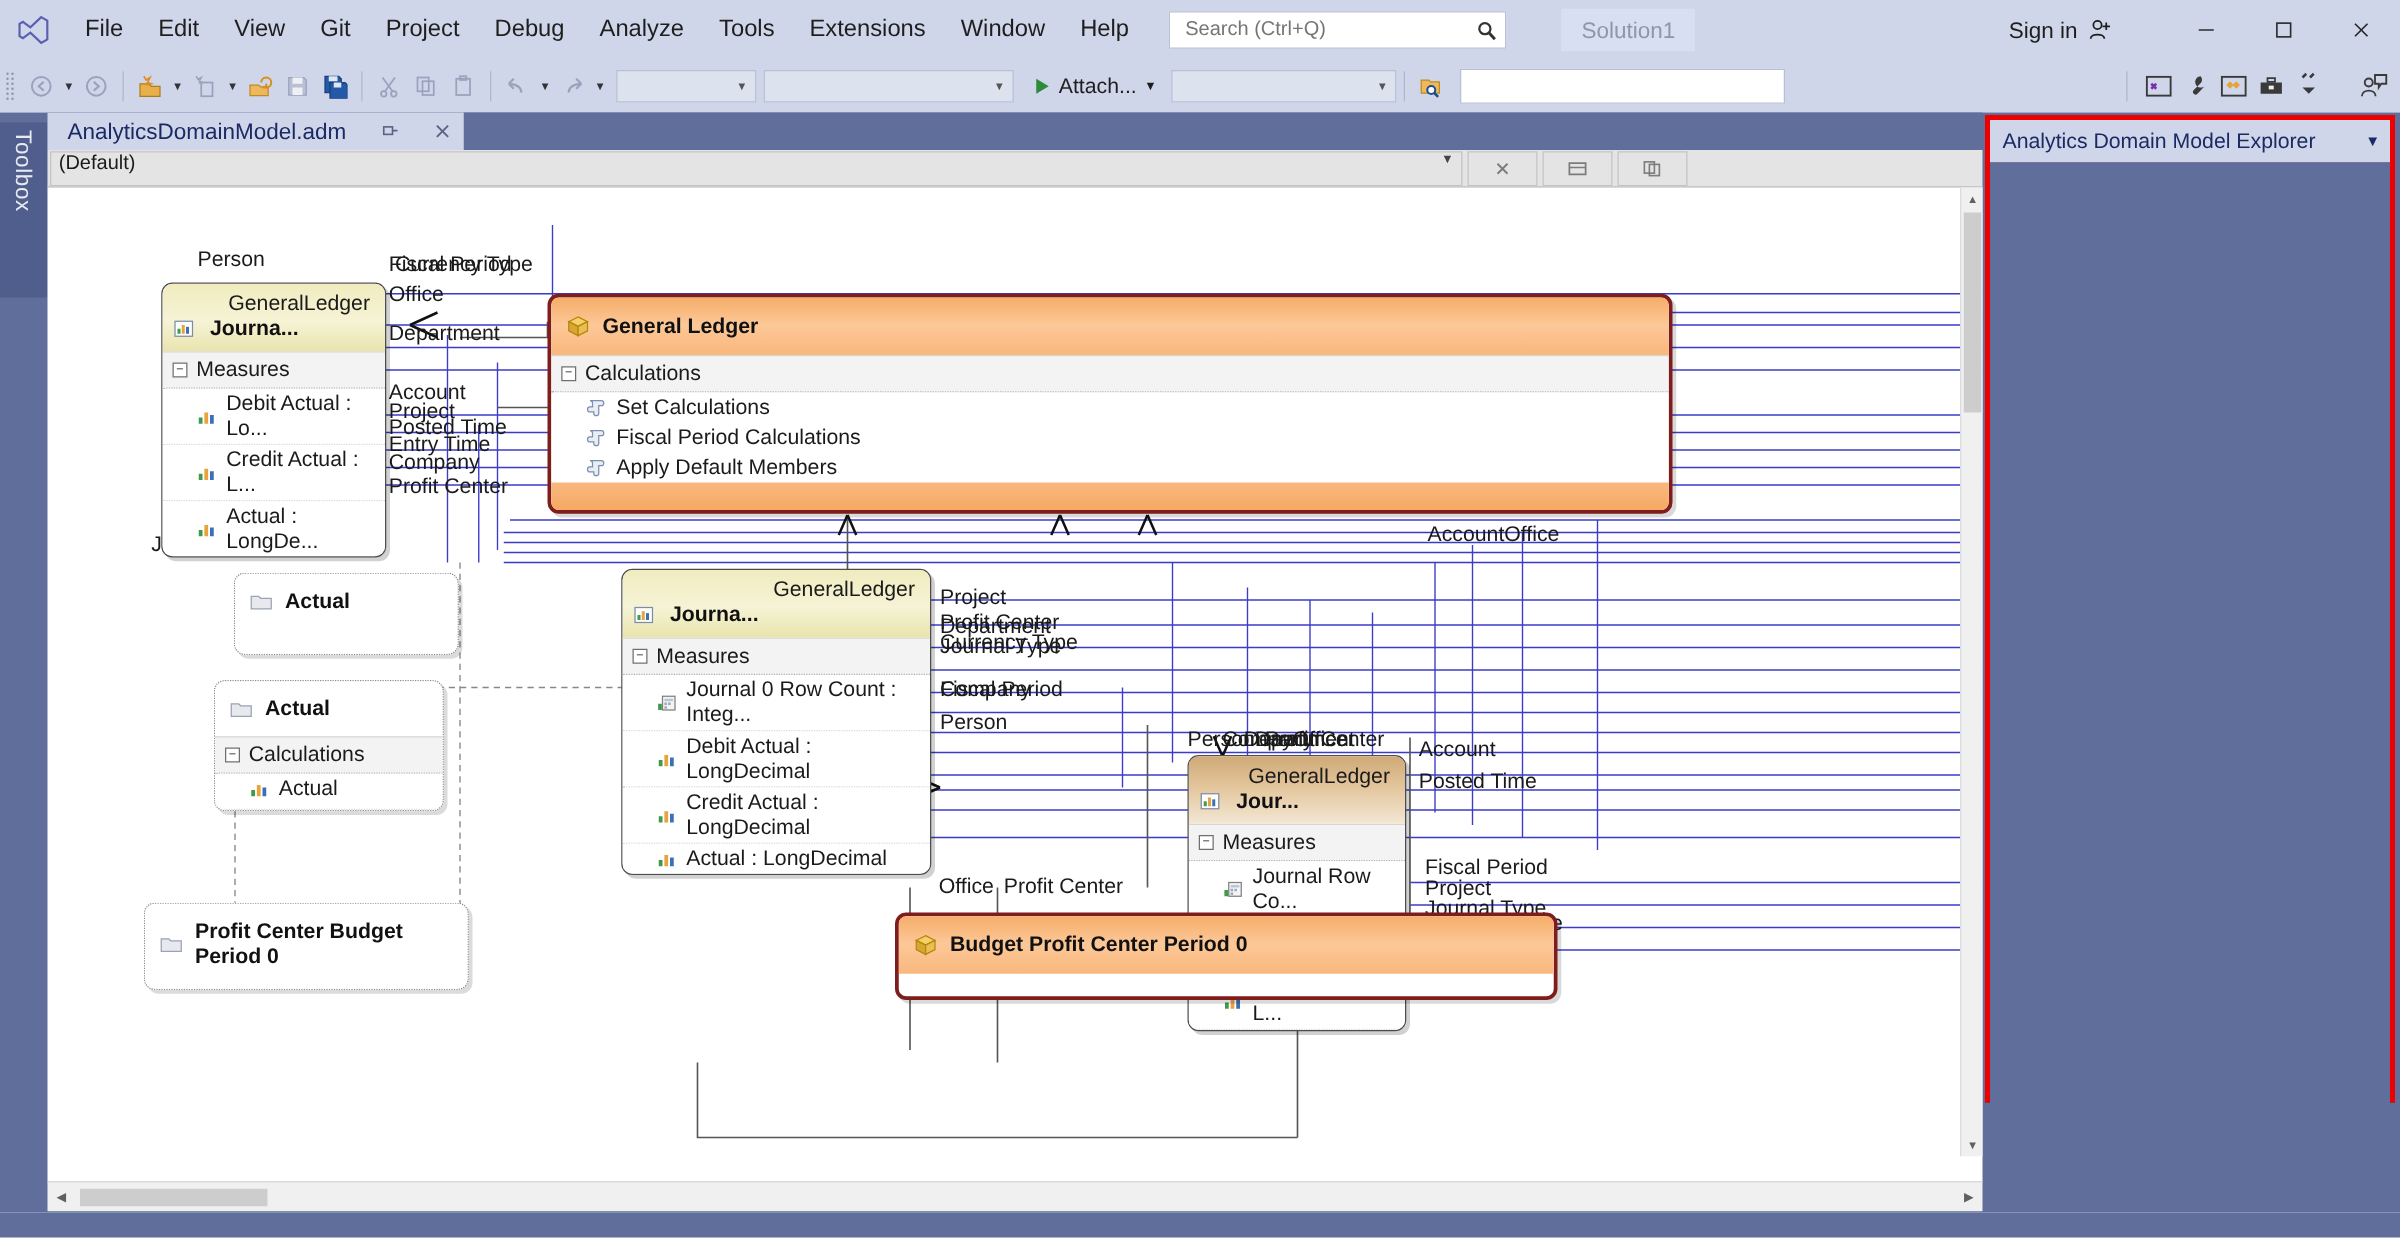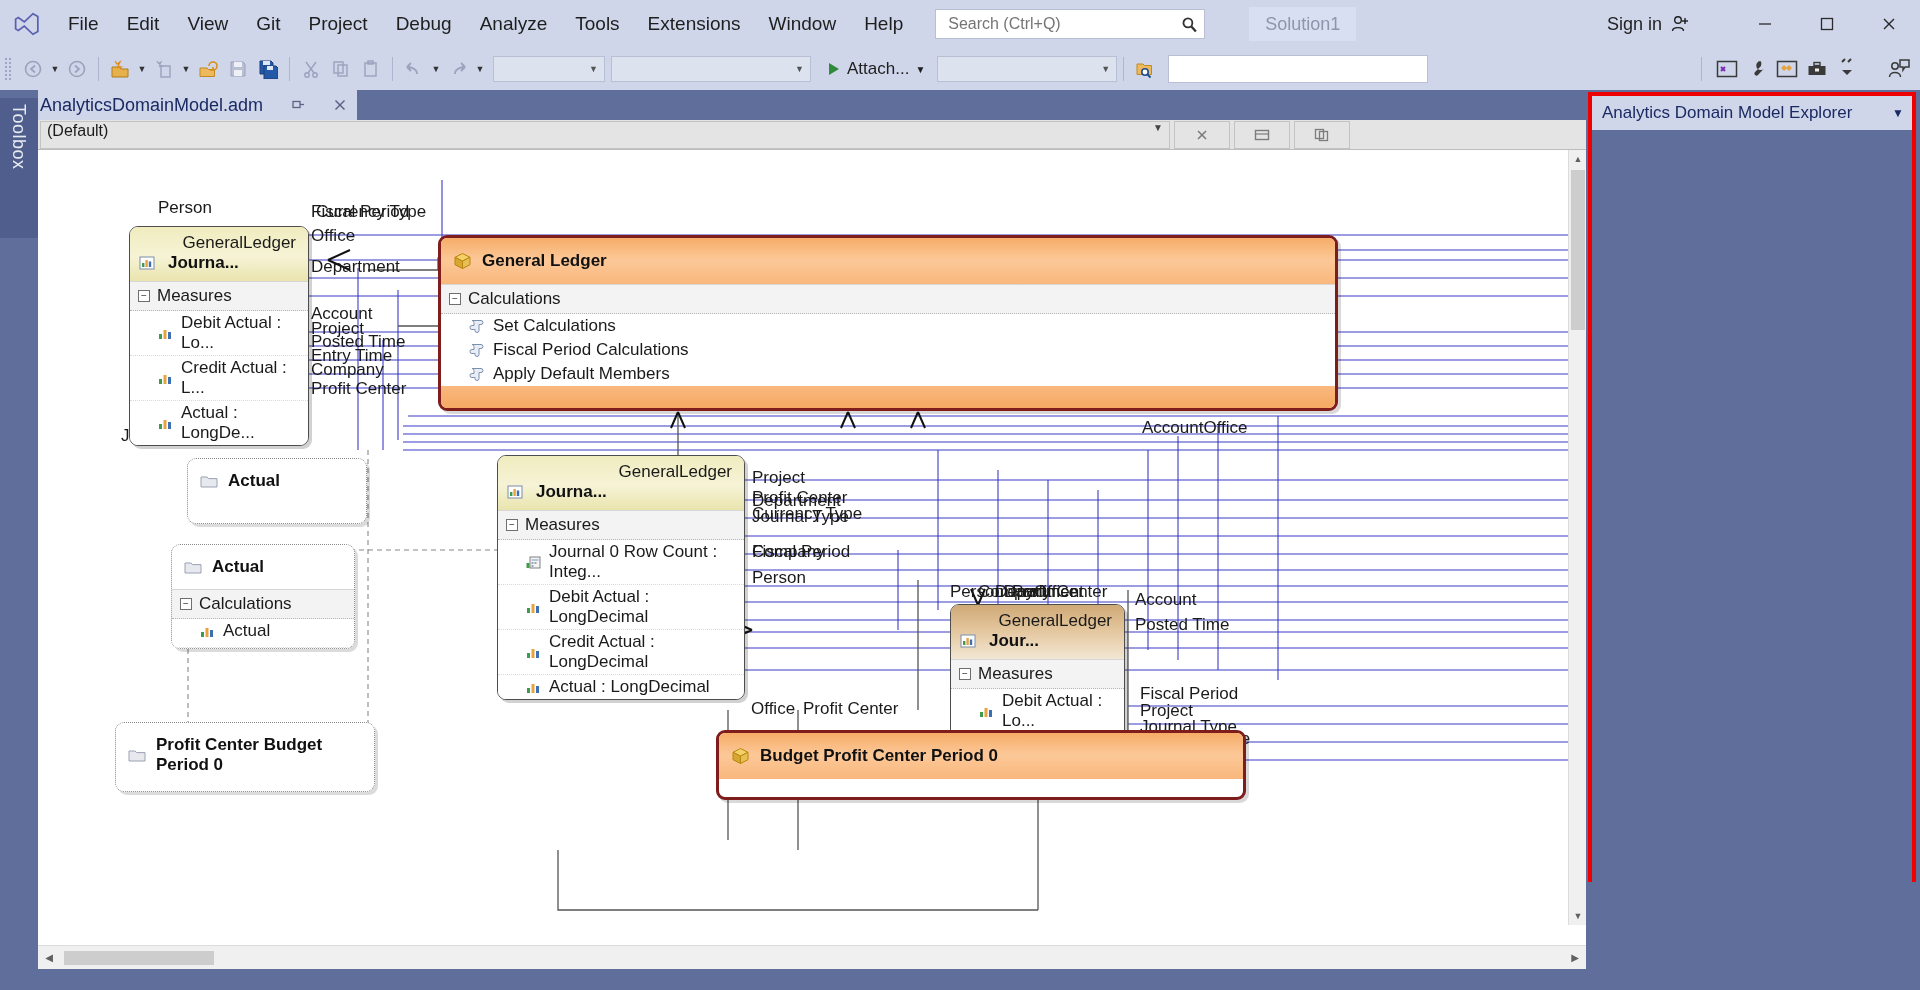--- a/index.html
+++ b/index.html
@@ -110,21 +110,21 @@
   }
 
   
   .tabstrip {
     position: absolute; left: 38px; top: 90px; width: 1548px; height: 30px;
     background: #5f6e9a;
   }
   .doc-tab {
     position: absolute; left: 38px; top: 90px; height: 30px;
     background: #cfd6ea; display: flex; align-items: center;
-    padding: 0 10px 0 2px; gap: 28px;
+    padding: 0 10px 0 16px; gap: 28px;
   }
   .doc-tab-label { font-size: 18px; color: #1b2a63; white-space: nowrap; }
   .tab-icon { font-size: 15px; color: #5a6384; }
   .tabstrip-caret {
     position: absolute; right: 26px; top: 97px;
     font-size: 11px; color: #e3e6f0;
   }
   .tabstrip-pin {
     position: absolute; right: 6px; top: 95px;
     font-size: 13px; color: #e3e6f0;
@@ -926,20 +926,33 @@
         <div class="gl-head-title">Jour...</div>
       </div>
       <div class="sec-head">
         <span class="expander">−</span>
         <span>Measures</span>
       </div>
       <div class="sec-body">
         <div class="member">
           <span>
             <svg width="15" height="15" viewBox="0 0 15 15">
+              <rect x="4" y="2" width="10" height="11" fill="#f4f4f4" stroke="#808080" stroke-width="1"></rect>
+              <rect x="5.5" y="4" width="7" height="2" fill="#b9c6d8"></rect>
+              <rect x="5.5" y="7" width="2" height="2" fill="#9aa7bb"></rect>
+              <rect x="8.5" y="7" width="2" height="2" fill="#9aa7bb"></rect>
+              <rect x="5.5" y="10" width="2" height="2" fill="#9aa7bb"></rect>
+              <rect x="0.5" y="8" width="3" height="5" fill="#3f9b4c"></rect>
+            </svg>
+          </span>
+          <span>Journal Row Co...</span>
+        </div>
+        <div class="member">
+          <span>
+            <svg width="15" height="15" viewBox="0 0 15 15">
               <rect x="1" y="8" width="3" height="5" fill="#3f9b4c"></rect>
               <rect x="5.5" y="4" width="3" height="9" fill="#e8a33d"></rect>
               <rect x="10" y="6" width="3" height="7" fill="#3d6fb5"></rect>
             </svg>
           </span>
           <span>Debit Actual : Lo...</span>
         </div>
         <div class="member">
           <span>
             <svg width="15" height="15" viewBox="0 0 15 15">

